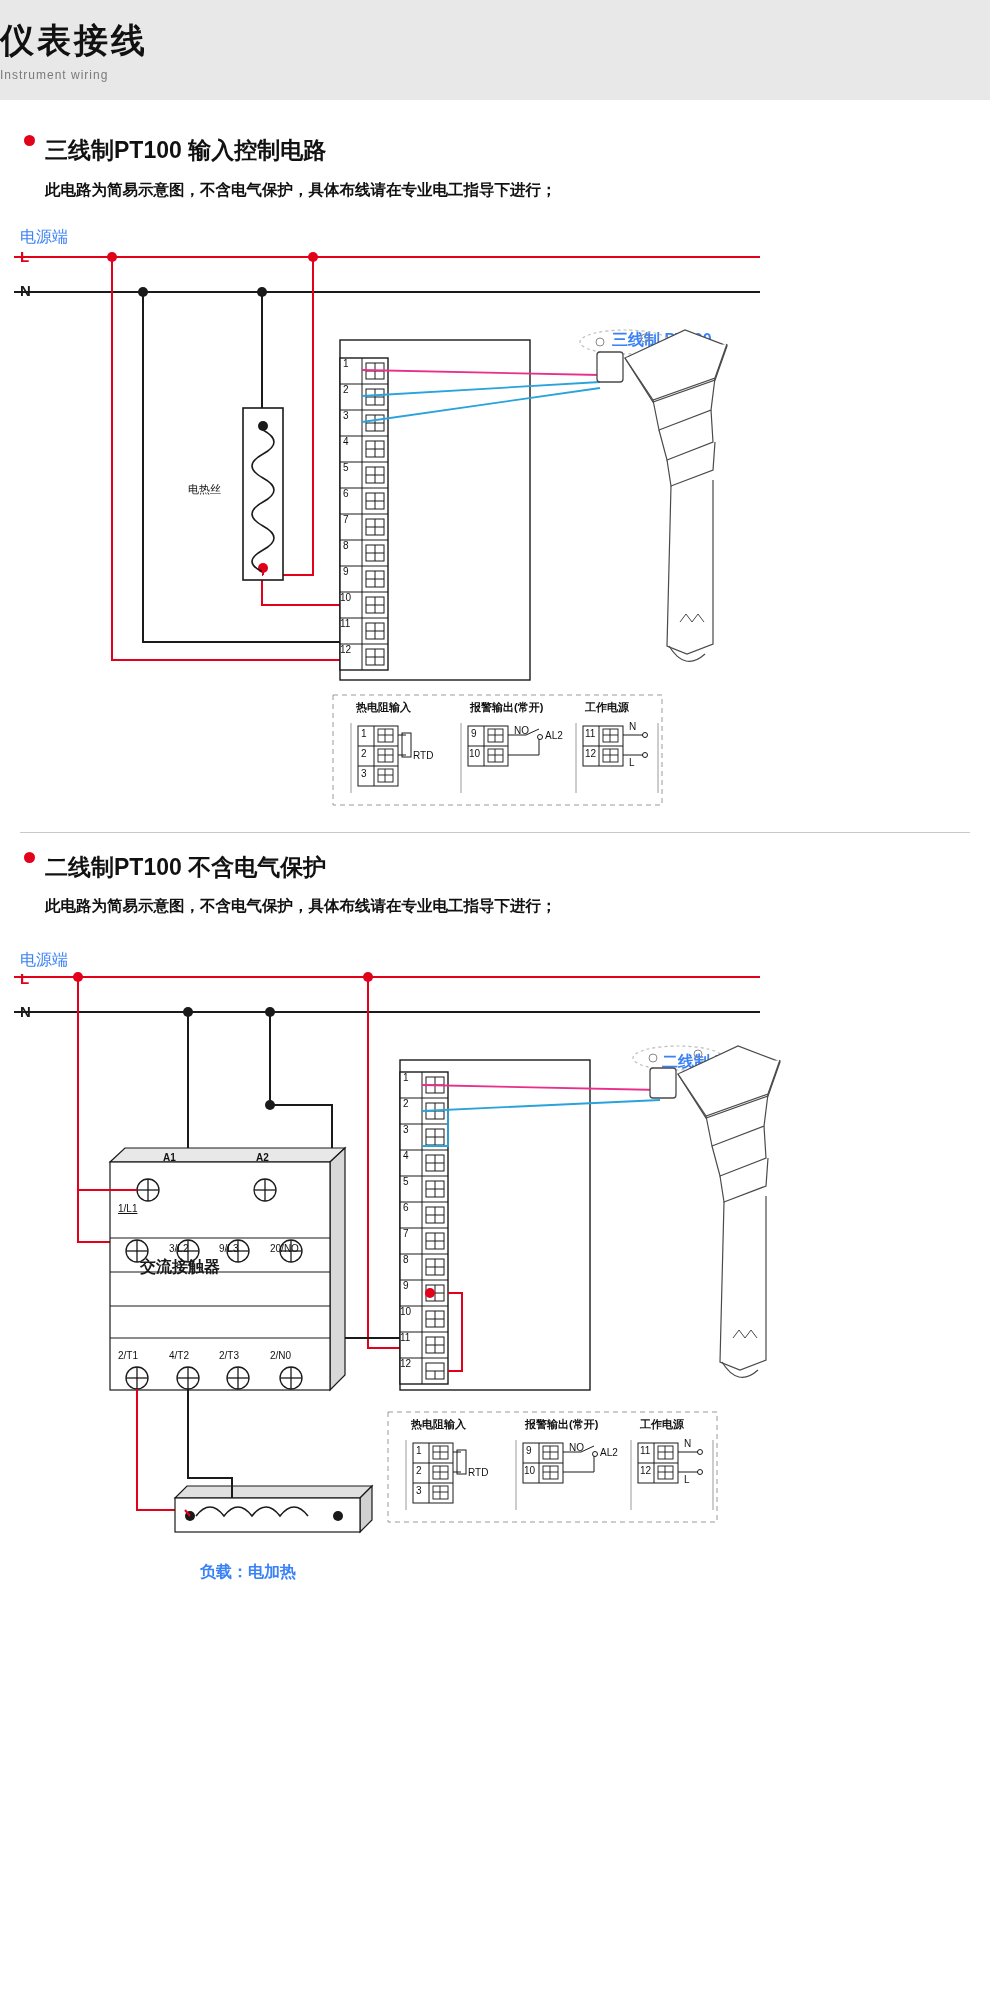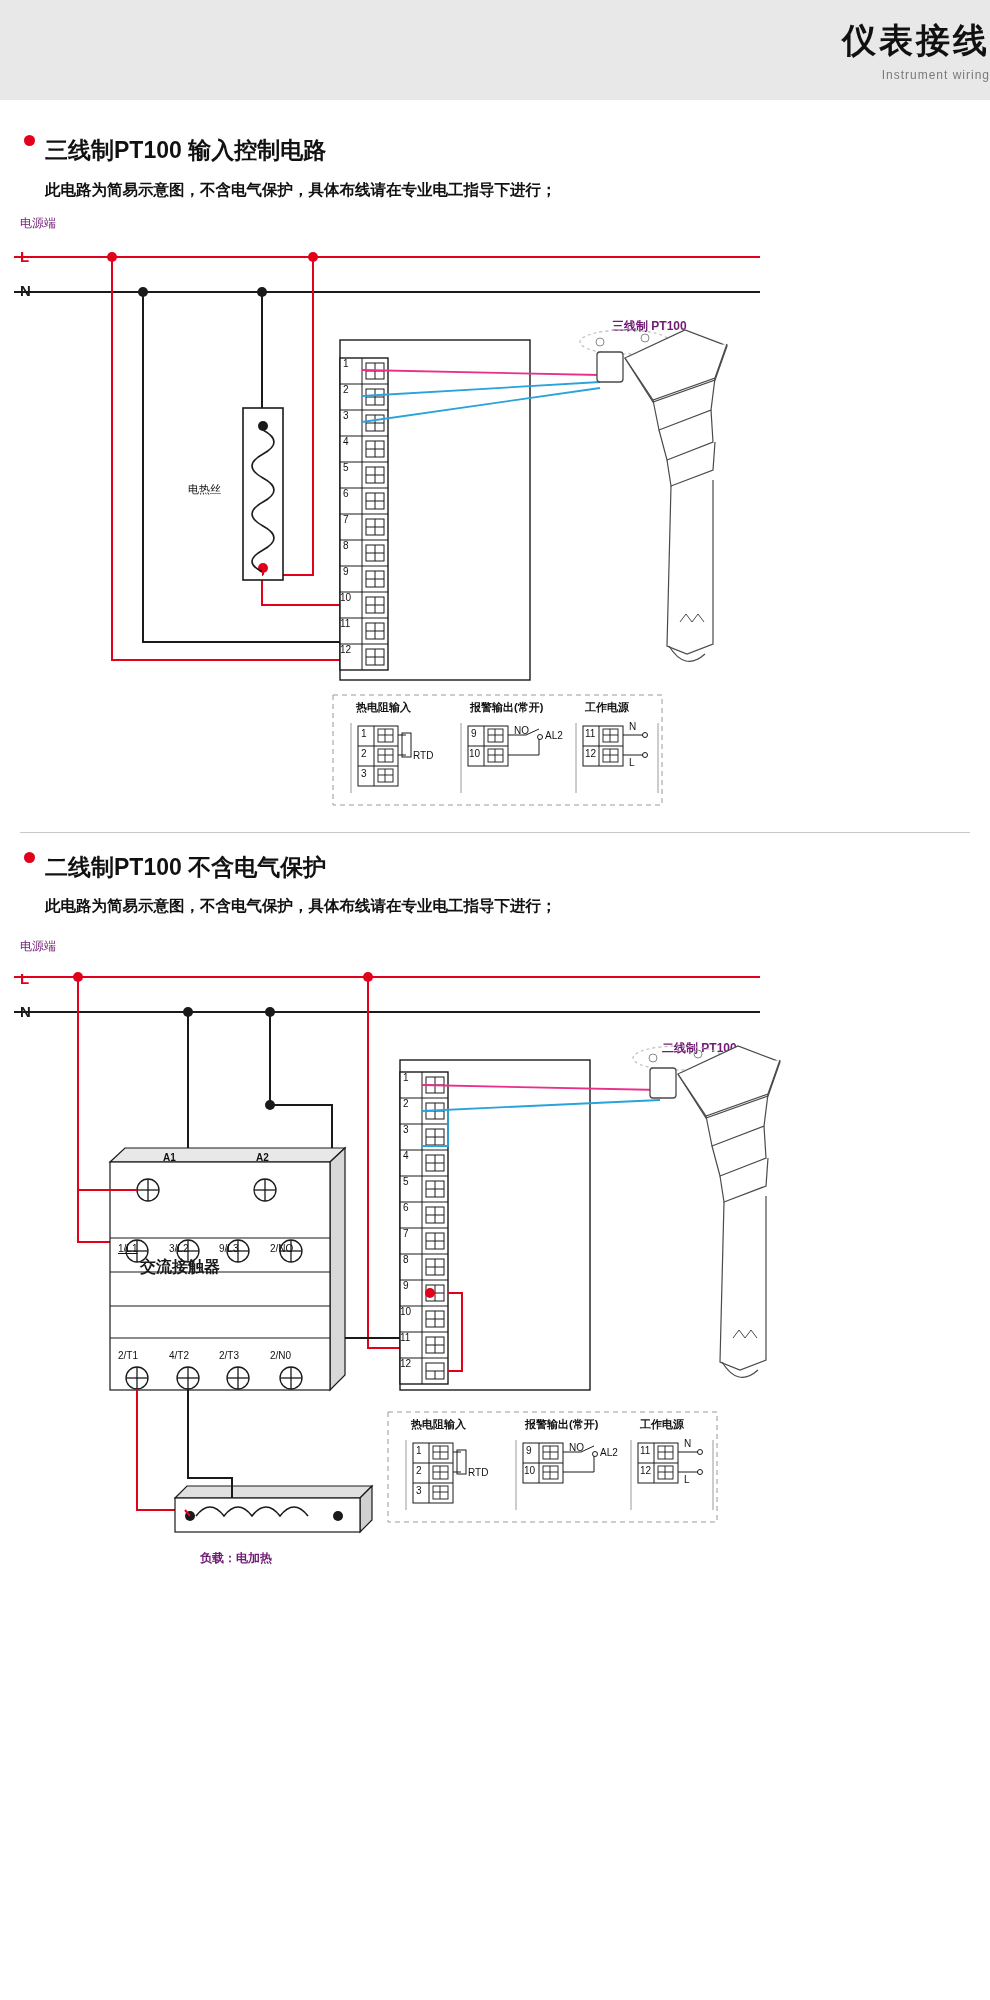--- a/index.html
+++ b/index.html
@@ -10,21 +10,21 @@
     background: #ffffff;
     font-family: "Liberation Sans", sans-serif;
     color: #1a1a1a;
     position: relative;
     overflow: hidden;
   }
   .header {
     width: 990px;
     height: 100px;
     background: #e8e8e8;
-    text-align: right;
+    text-align: left;
     padding-top: 18px;
   }
   .header h1 {
     margin: 0;
     font-size: 34px;
     font-weight: bold;
     letter-spacing: 3px;
     color: #111;
   }
   .header .sub {
@@ -46,21 +46,21 @@
   .sec-h {
     font-size: 23px;
     font-weight: bold;
     color: #111;
   }
   .sec-p {
     font-size: 15.5px;
     font-weight: bold;
     color: #111;
   }
-  .lbl { font-size: 12px; color:#701a75; }
+  .lbl { font-size: 16px; color:#3b82f6;margin-top:12px; }
   .lbl-sm { font-size: 11px; color:#111; }
   .lbl-xs { font-size: 10px; color:#111; }
   .abs { position:absolute; }
   .divider {
     position:absolute;
     left: 20px; width: 950px; height: 1px;
     background: #c9c9c9;
   }
   .red { color:#e2001a; font-weight:bold; }
   svg { display:block; }
@@ -474,24 +474,24 @@
     <path d="M722,412 q16,26 36,8"></path>
   </g>
   <path d="M733,388 l6,-8 l6,8 l6,-8 l6,8" stroke="#4a4a4a" stroke-width="1" fill="none"></path>
 
   <rect x="388" y="462" width="329" height="110" fill="none" stroke="#9a9a9a" stroke-width="1" stroke-dasharray="5,4"></rect>
 </svg>
 
 <div class="abs lbl-xs" style="left:139px; top:1152px; font-weight:bold;margin-left:24px;">A1</div>
 <div class="abs lbl-xs" style="left:256px; top:1152px; font-weight:bold;">A2</div>
 
-<div class="abs lbl-xs" style="left:118px; top:1243px;text-decoration:underline;">1/L1</div>
+<div class="abs lbl-xs" style="left:118px; top:1203px;text-decoration:underline;">1/L1</div>
 <div class="abs lbl-xs" style="left:169px; top:1243px;">3/L2</div>
 <div class="abs lbl-xs" style="left:219px; top:1243px;">9/L3</div>
-<div class="abs lbl-xs" style="left:270px; top:1243px;">2/NO</div>
+<div class="abs lbl-xs" style="left:270px; top:1243px;">20/NO</div>
 
 <div class="abs" style="left:140px; top:1257px; font-size:16px; font-weight:bold;">交流接触器</div>
 
 <div class="abs lbl-xs" style="left:118px; top:1350px;">2/T1</div>
 <div class="abs lbl-xs" style="left:169px; top:1350px;">4/T2</div>
 <div class="abs lbl-xs" style="left:219px; top:1350px;">2/T3</div>
 <div class="abs lbl-xs" style="left:270px; top:1350px;">2/N0</div>
 
 <div class="abs lbl" style="left:200px; top:1550px; font-weight:bold;">负载：电加热</div>
 

